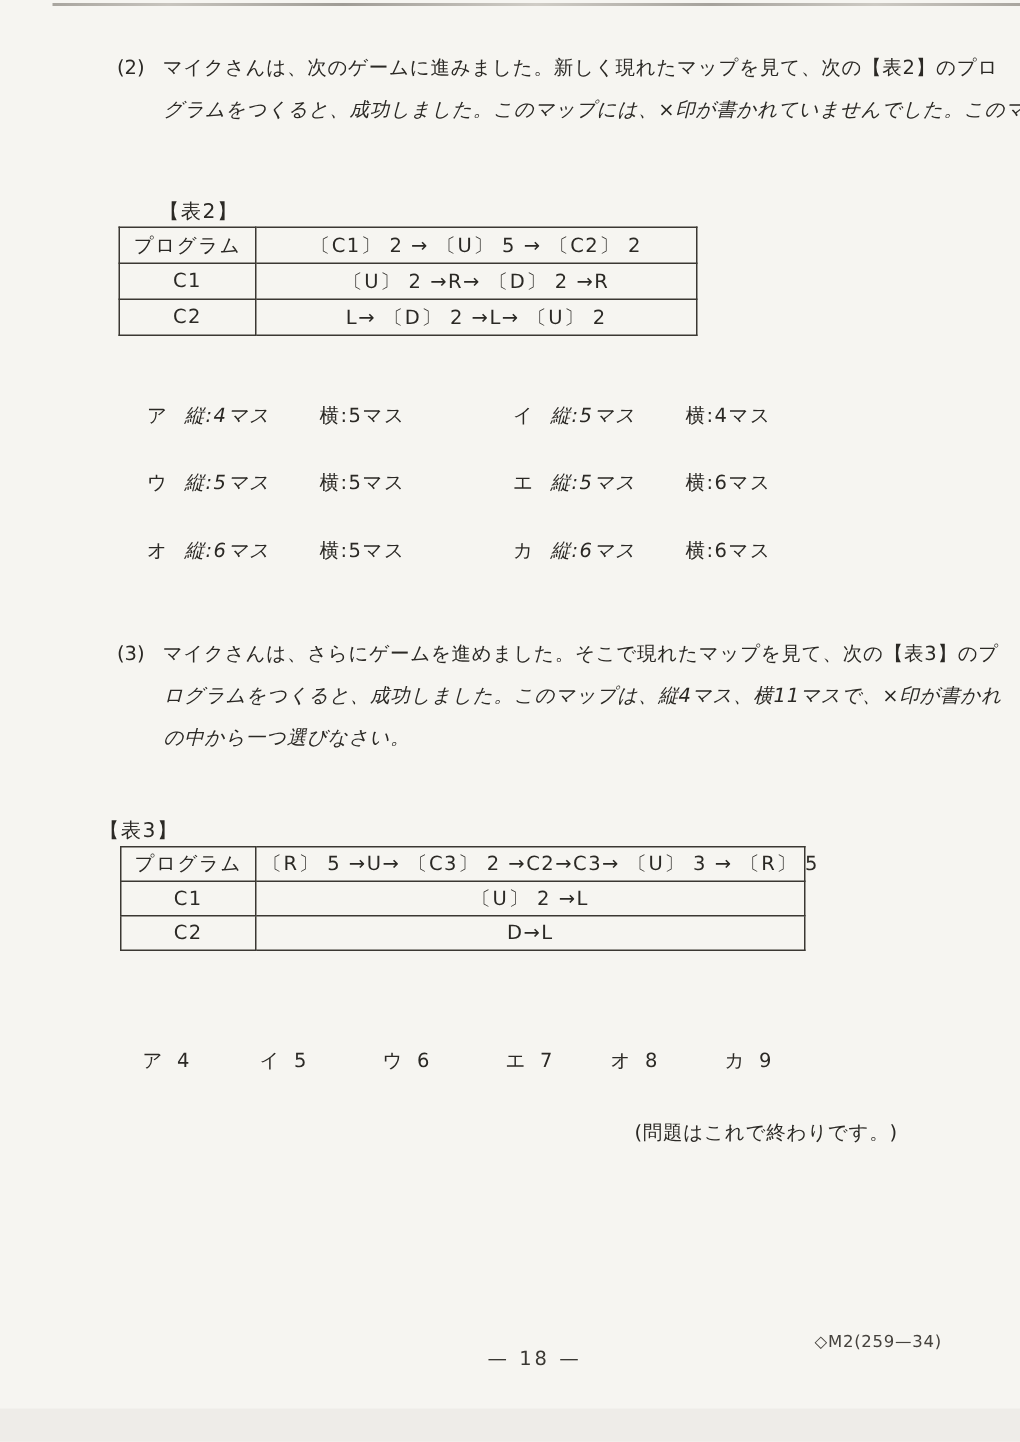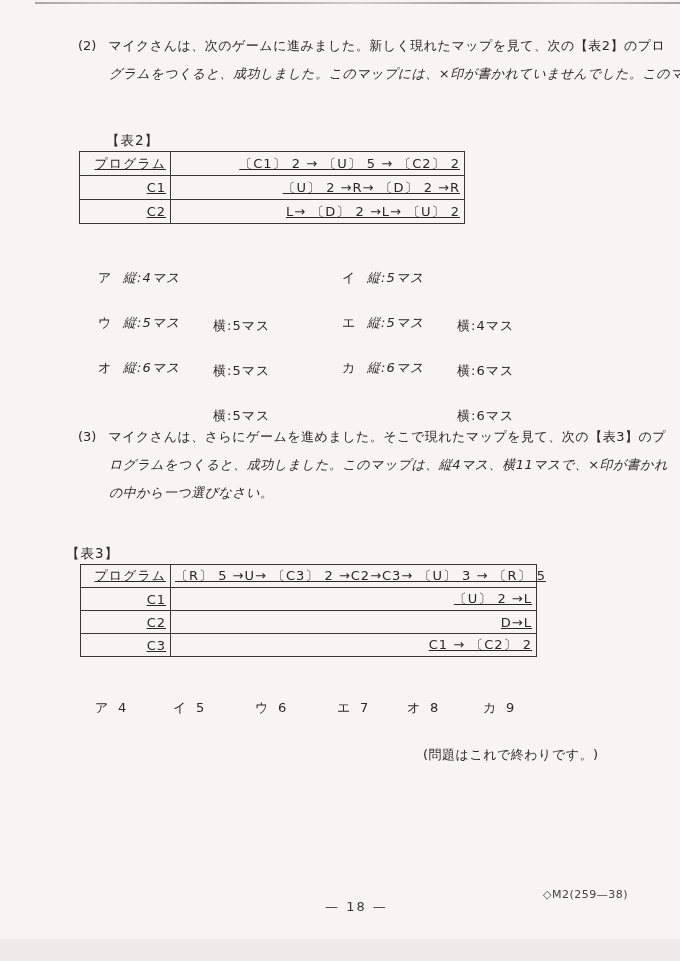--- a/index.html
+++ b/index.html
@@ -27,28 +27,28 @@
   .qline.indent{margin-left:31px;font-style:italic;}
   .qnum{display:inline-block;margin-right:12px;letter-spacing:0;}
   ruby rt{font-size:7px;letter-spacing:0;color:#3a3833;}
   .tbl-label{position:absolute;font-size:13.5px;font-weight:500;letter-spacing:1px;}
   table.ptable{
     position:absolute;border-collapse:collapse;table-layout:fixed;
     font-size:13px;color:#2b2925;
   }
   table.ptable td{
     border:1.6px solid #3b3833;
-    text-align:right;vertical-align:middle;
-    padding:0 4px;letter-spacing:1px;white-space:nowrap;text-decoration:underline;
+    text-align:center;vertical-align:middle;
+    padding:0 4px;letter-spacing:1px;white-space:nowrap;
   }
   .opt2-row{position:absolute;height:16px;line-height:16px;font-size:13px;}
   .opt2{position:absolute;top:0;display:flex;}
   .opt2 .letter{display:inline-block;width:25px;letter-spacing:0;}
   .opt2 .tate{display:inline-block;width:90px;letter-spacing:1px;font-style:italic;}
-  .opt2 .yoko{display:inline-block;letter-spacing:1px;margin-top:48px;}
+  .opt2 .yoko{display:inline-block;letter-spacing:1px;}
   .opt3{position:absolute;height:16px;line-height:16px;font-size:13px;display:flex;}
   .opt3 .letter{display:inline-block;width:13px;margin-right:10px;}
   .endnote{position:absolute;font-size:13px;letter-spacing:.5px;white-space:nowrap;}
   .pagenum{position:absolute;font-size:13px;letter-spacing:2px;color:#3a3833;}
   .doccode{position:absolute;font-size:11px;letter-spacing:.5px;color:#45423d;}
 </style>
 </head>
 <body>
 
 <div class="page">
@@ -137,24 +137,20 @@
       <td>〔R〕 5 →U→ 〔C3〕 2 →C2→C3→ 〔U〕 3 → 〔R〕 5</td>
     </tr>
     <tr style="height:23px;">
       <td>C1</td>
       <td>〔U〕 2 →L</td>
     </tr>
     <tr style="height:23px;">
       <td>C2</td>
       <td>D→L</td>
     </tr>
-    <tr style="height:23px;">
-      <td>C3</td>
-      <td>C1 → 〔C2〕 2</td>
-    </tr>
   </tbody>
     </table>
 
   <div class="opt3" style="left:95px;top:700px;">
     <span class="letter">ア</span>
     <span class="value">4</span>
   </div>
   <div class="opt3" style="left:173px;top:700px;">
     <span class="letter">イ</span>
     <span class="value">5</span>
@@ -172,16 +168,16 @@
     <span class="value">8</span>
   </div>
   <div class="opt3" style="left:483px;top:700px;">
     <span class="letter">カ</span>
     <span class="value">9</span>
   </div>
 
   <div class="endnote" style="left:423px;top:746px;">(問題はこれで終わりです。)</div>
 
   <div class="pagenum" style="left:325px;top:885px;margin-top:14px;">— 18 —</div>
-  <div class="doccode" style="left:543px;top:888px;">◇M2(259—38)</div>
+  <div class="doccode" style="left:543px;top:888px;">◇M2(259—34)</div>
 
   <div class="scan-bottom-shade"></div>
 </div>
 
 </body></html>

